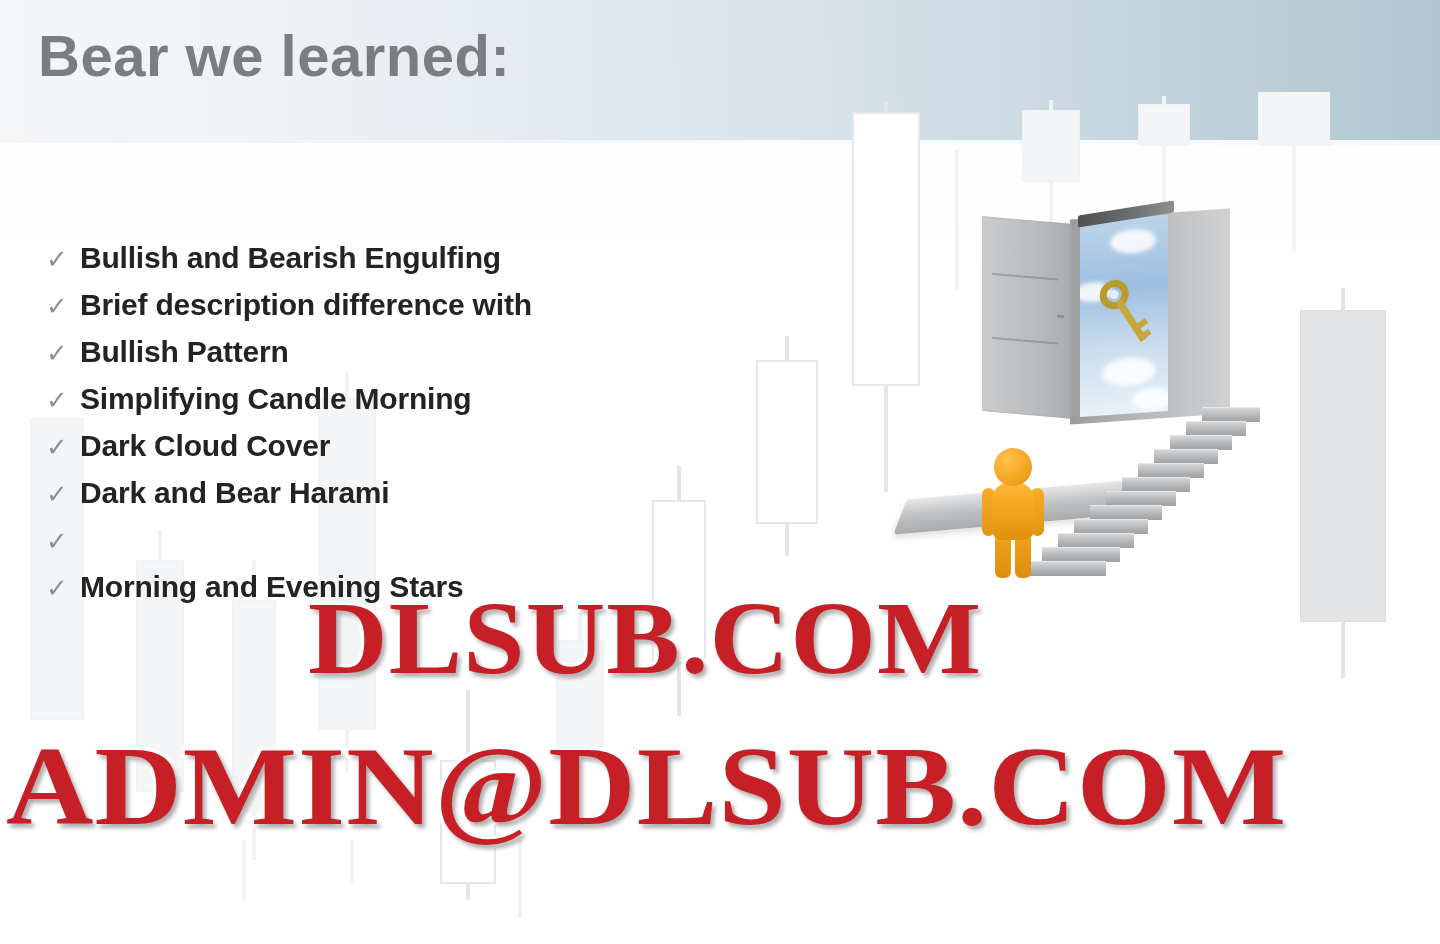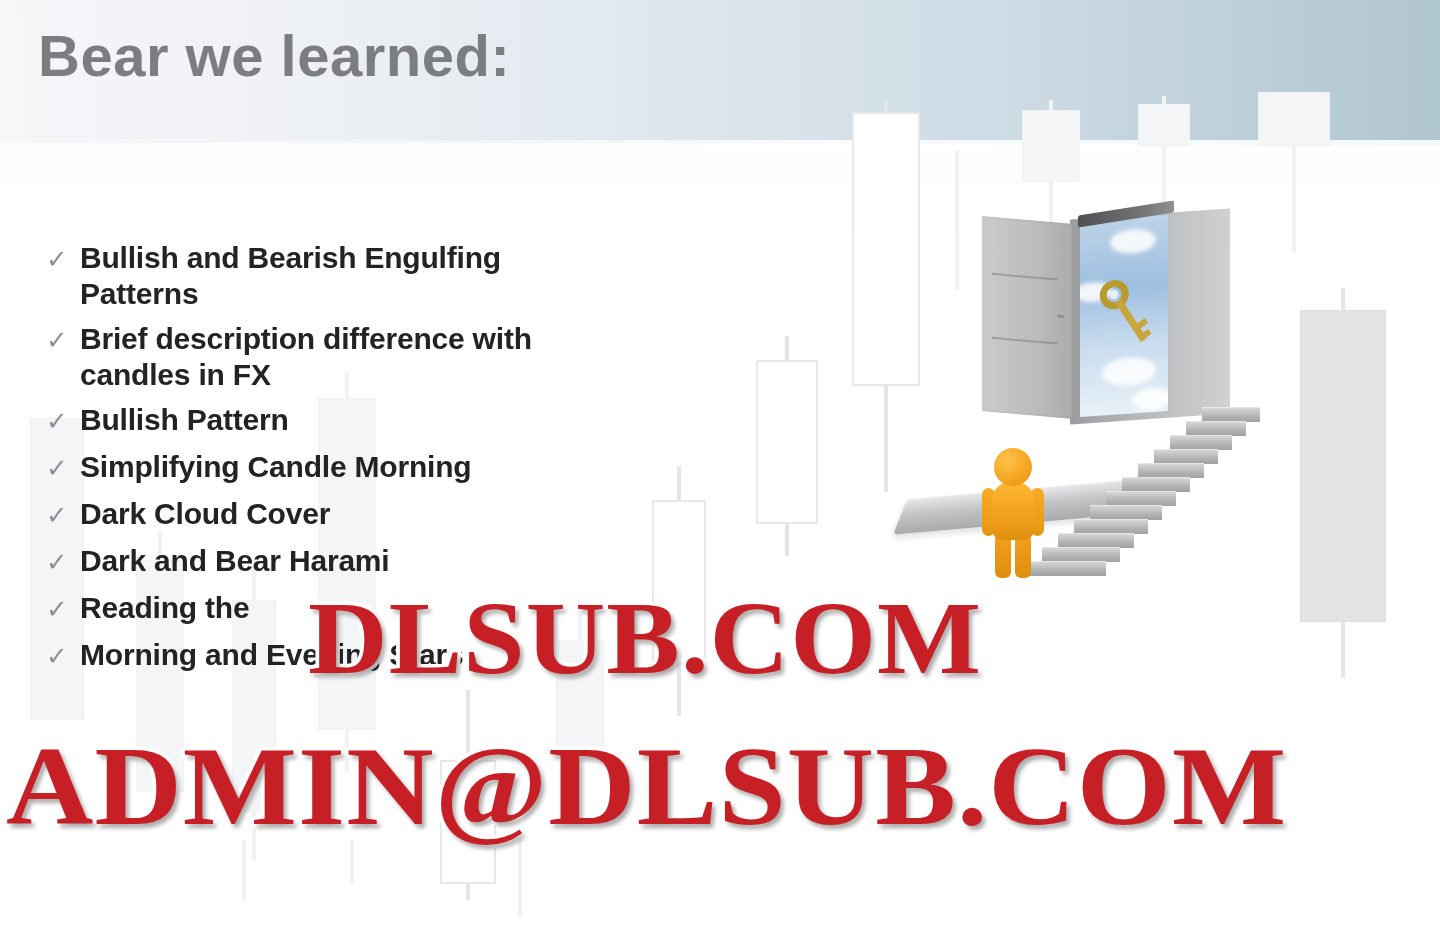--- a/index.html
+++ b/index.html
@@ -348,45 +348,45 @@
       <div class="candle ghost" style="left: 516px; top: 840px; width: 8px; height: 78px;">
         <div class="wick" style="top: 0px; height: 78px;"></div>
       </div>
     </div>
 
   <div class="title">Bear we learned:</div>
 
   <div class="bullets" id="bullets">
       <div class="bullet">
         <span class="check">✓</span>
-        <span class="btext"><span>Bullish and Bearish Engulfing</span><span class="l2">Patterns</span></span>
-      </div>
-      <div class="bullet">
-        <span class="check">✓</span>
-        <span class="btext"><span>Brief description difference with</span><span class="l2">candles in FX</span></span>
+        <span class="btext"><span>Bullish and Bearish Engulfing</span></span>
+      </div>
+      <div class="bullet">
+        <span class="check">✓</span>
+        <span class="btext"><span>Brief description difference with</span></span>
       </div>
       <div class="bullet">
         <span class="check">✓</span>
         <span class="btext"><span>Bullish Pattern</span></span>
       </div>
       <div class="bullet">
         <span class="check">✓</span>
         <span class="btext"><span>Simplifying Candle Morning</span></span>
       </div>
       <div class="bullet">
         <span class="check">✓</span>
         <span class="btext"><span>Dark Cloud Cover</span></span>
       </div>
       <div class="bullet">
         <span class="check">✓</span>
         <span class="btext"><span>Dark and Bear Harami</span></span>
       </div>
       <div class="bullet">
         <span class="check">✓</span>
-        <span class="btext"><span>Reading the</span></span>
+        <span class="btext"></span>
       </div>
       <div class="bullet">
         <span class="check">✓</span>
         <span class="btext"><span>Morning and Evening Stars</span></span>
       </div>
     </div>
 
   <div class="illus">
 
     <div class="door-frame"></div>

